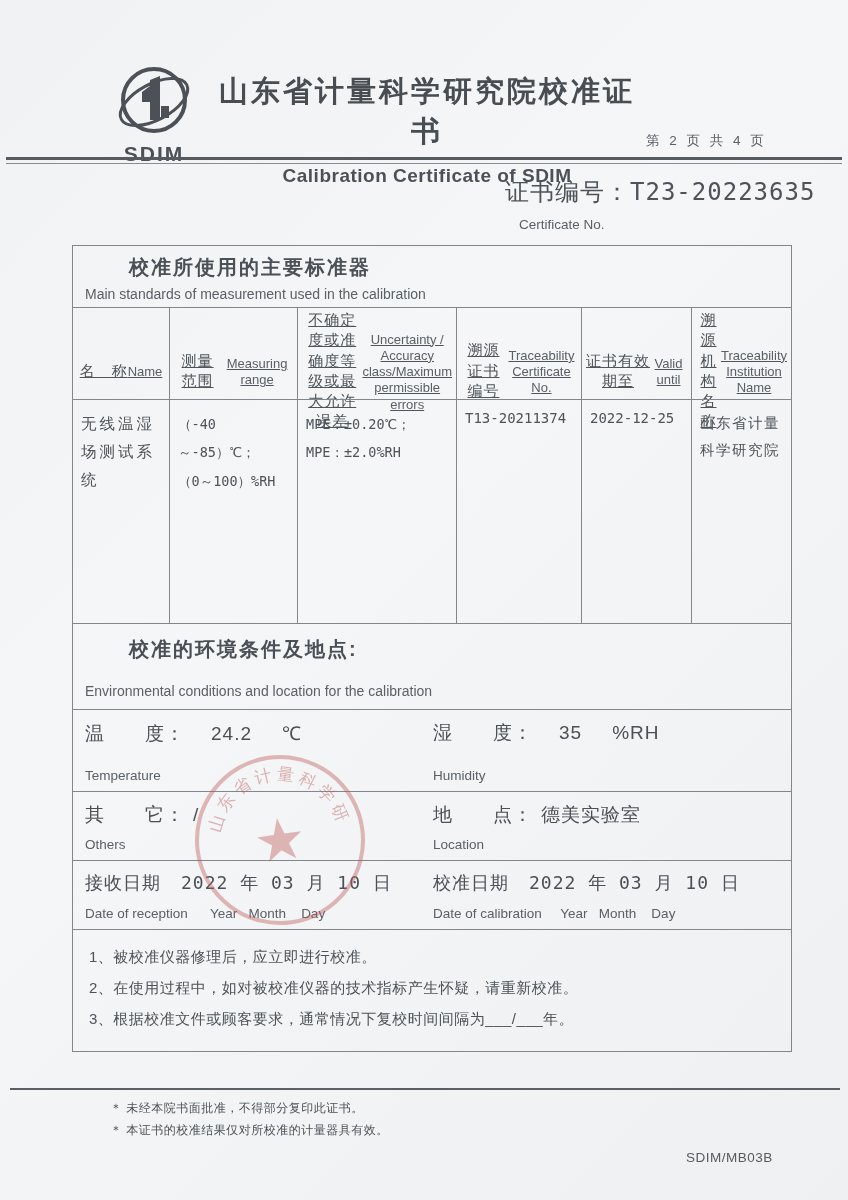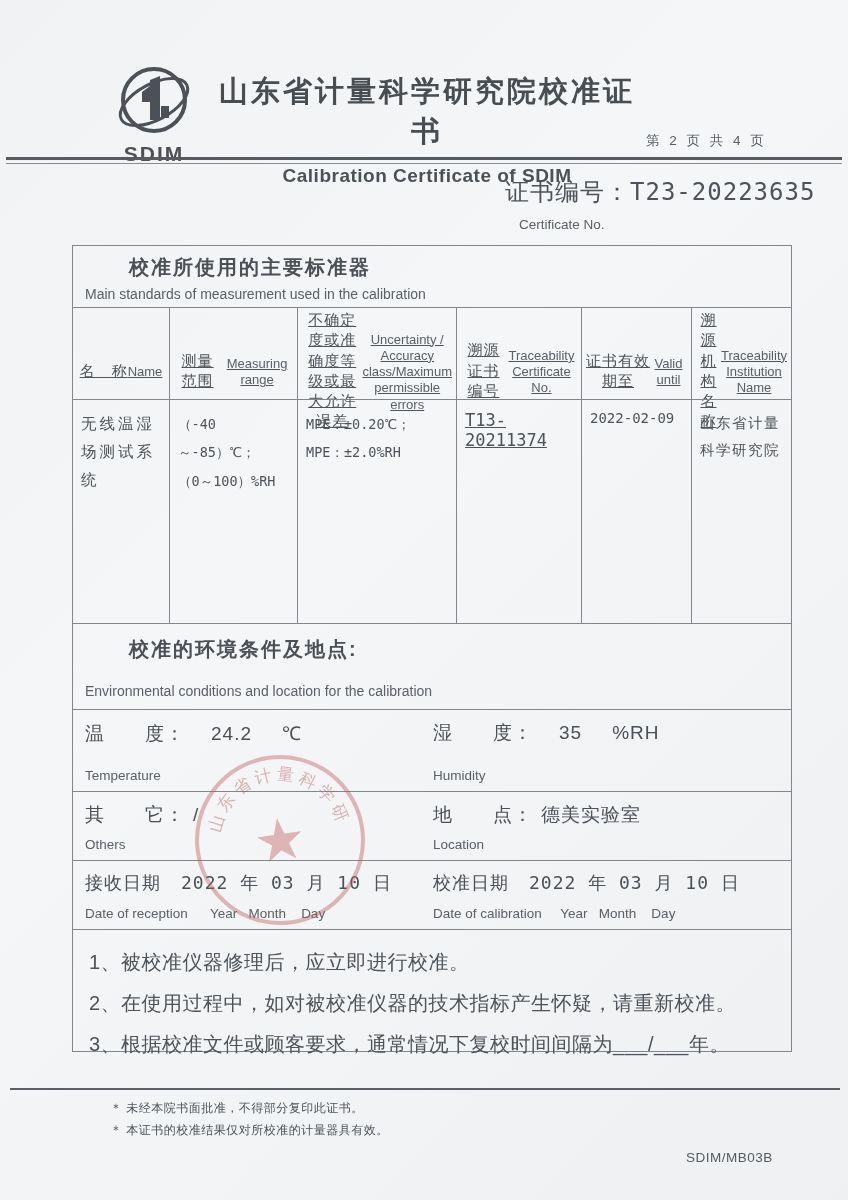--- a/index.html
+++ b/index.html
@@ -38,40 +38,40 @@
   .h-cn{font-size:15px;letter-spacing:1px;color:#4d5358;line-height:1.35;}
   .h-en{font-size:13px;color:#5a6066;line-height:1.25;margin-top:3px;}
   .r-data{height:224px;}
   .r-data > div{padding:10px 8px 0 8px;}
   .c-name{font-size:15.5px;letter-spacing:3px;line-height:1.8;color:#4d5358;}
   .mono{font-family:"DejaVu Sans Mono", monospace;}
   .preline{white-space:pre-line;}
   .pre{white-space:pre;}
   .c-range{font-size:13.5px;line-height:2.1;color:#4d5358;}
   .c-mpe{font-size:13.5px;line-height:2.1;color:#4d5358;}
-  .c-certno{font-size:17px;color:#4d5358;padding-top:12px;text-decoration:underline;}
+  .c-certno{font-size:14px;color:#4d5358;padding-top:12px;}
   .c-valid{font-size:14px;color:#4d5358;padding-top:12px;}
   .c-inst{font-size:14.5px;letter-spacing:1.5px;line-height:1.85;color:#4d5358;}
   .r-envtitle{height:86px;padding:12px 12px 0 12px;}
   .envsec-en{margin-top:20px;}
   .grid2{display:grid;grid-template-columns:348px auto;}
   .r-env1{height:82px;}
   .r-env2{height:69px;}
   .r-dates{height:69px;}
   .cellpad{padding:10px 0 0 12px;box-sizing:border-box;display:flex;flex-direction:column;justify-content:space-between;padding-bottom:8px;}
   .cn-line{font-size:19px;letter-spacing:1px;color:#4b5056;}
   .cn-line .val{margin-left:26px;}
   .cn-line .unit{margin-left:30px;}
   .cn-line .val-tight{margin-left:8px;}
   .en-line{font-size:13.5px;color:#5a6066;}
   .date-cn{font-size:18px;letter-spacing:1px;color:#4b5056;}
   .date-cn .val{margin-left:20px;}
   .r-notice{height:122px;padding:12px 16px;}
   .notice-title{font-size:15px;color:#4d5358;letter-spacing:1px;}
-  .notice-item{font-size:20px;color:#4d5358;letter-spacing:.5px;line-height:2.05;}
+  .notice-item{font-size:15px;color:#4d5358;letter-spacing:.5px;line-height:2.05;}
   
   .bottom-rule{position:absolute;left:10px;top:1088px;width:830px;border-top:2px solid #5a6065;}
   .footnotes{position:absolute;left:110px;top:1098px;font-size:12px;color:#4d5358;line-height:1.8;letter-spacing:.5px;}
   .form-code{position:absolute;left:686px;top:1150px;font-size:13.5px;color:#565b60;letter-spacing:.5px;}
   
   .stamp{position:absolute;left:192px;top:752px;width:176px;height:176px;transform:rotate(-8deg);pointer-events:none;}
 </style>
 </head>
 <body>
 
@@ -137,21 +137,21 @@
       </div>
     </div>
 
     <div class="row r-data grid6">
       <div class="c-name">无线温湿场测试系统</div>
       <div class="c-range mono preline">（-40～-85）℃；
 （0～100）%RH</div>
       <div class="c-mpe mono preline">MPE：±0.20℃；
 MPE：±2.0%RH</div>
       <div class="c-certno mono">T13-20211374</div>
-      <div class="c-valid mono">2022-02-09</div>
+      <div class="c-valid mono">2022-12-25</div>
       <div class="c-inst">山东省计量科学研究院</div>
     </div>
 
     <div class="row r-envtitle">
       <div class="sec-cn">校准的环境条件及地点:</div>
       <div class="sec-en envsec-en">Environmental conditions and location for the calibration</div>
     </div>
 
     <div class="row r-env1 grid2">
       <div class="cellpad">

